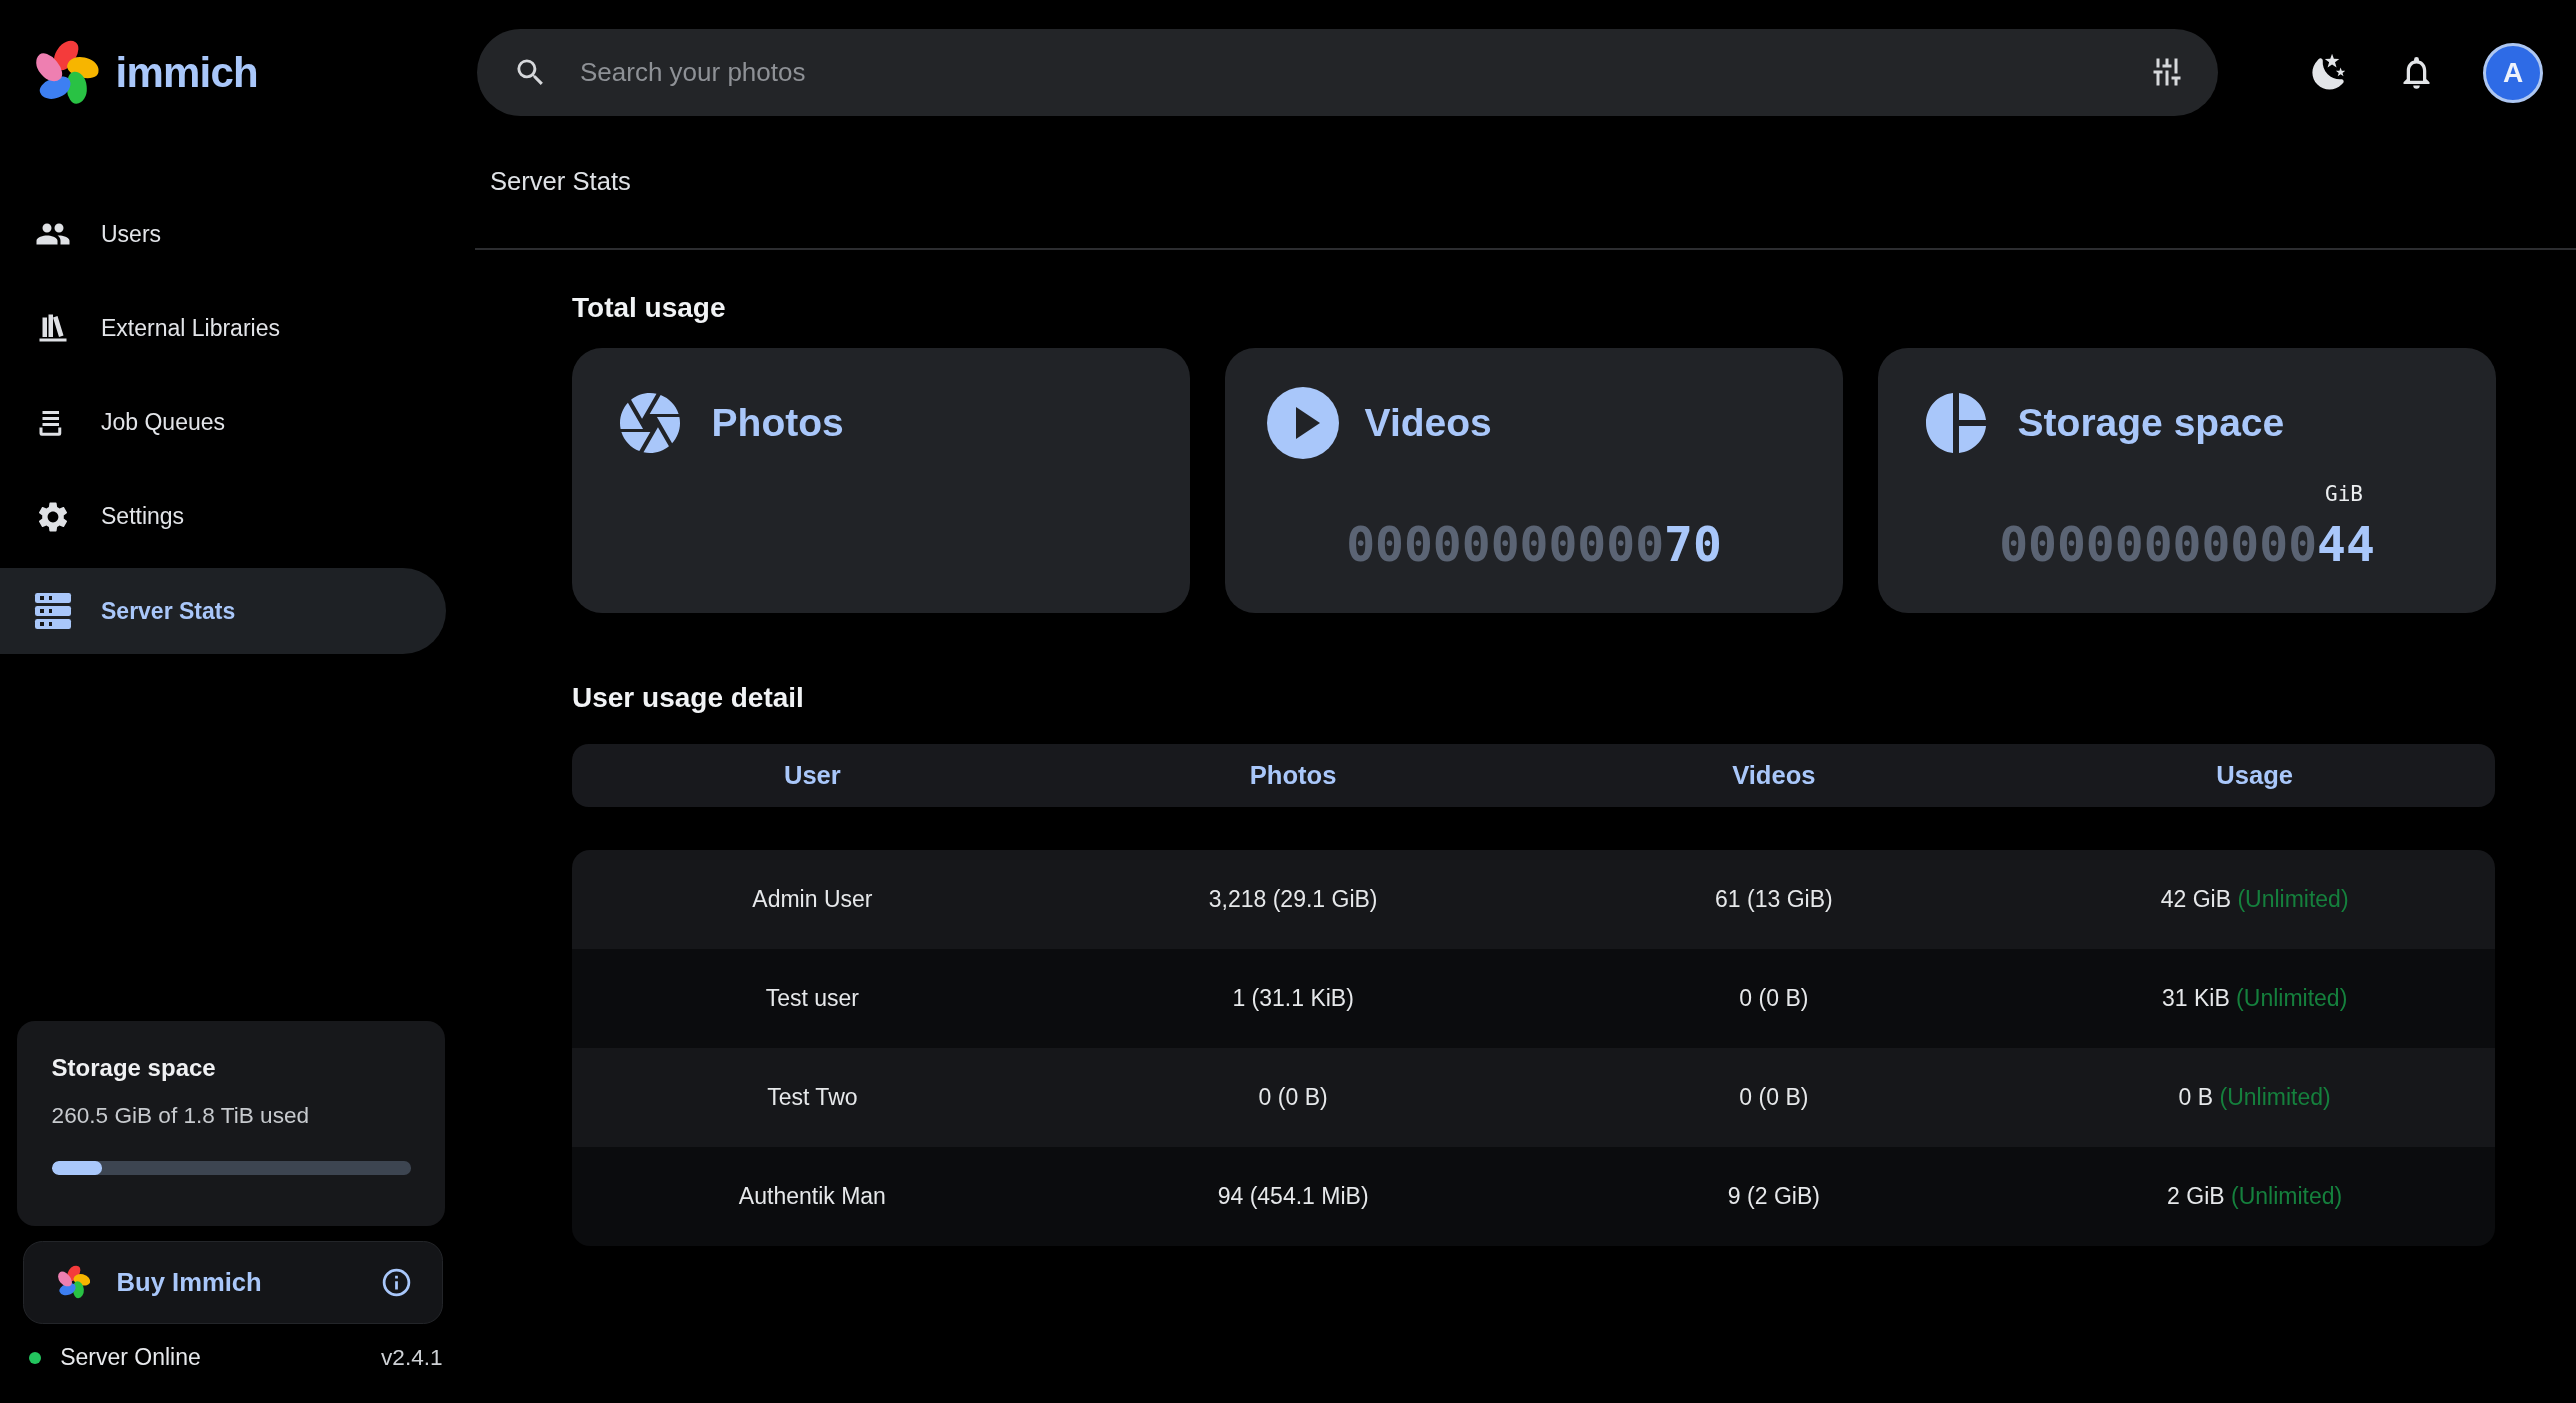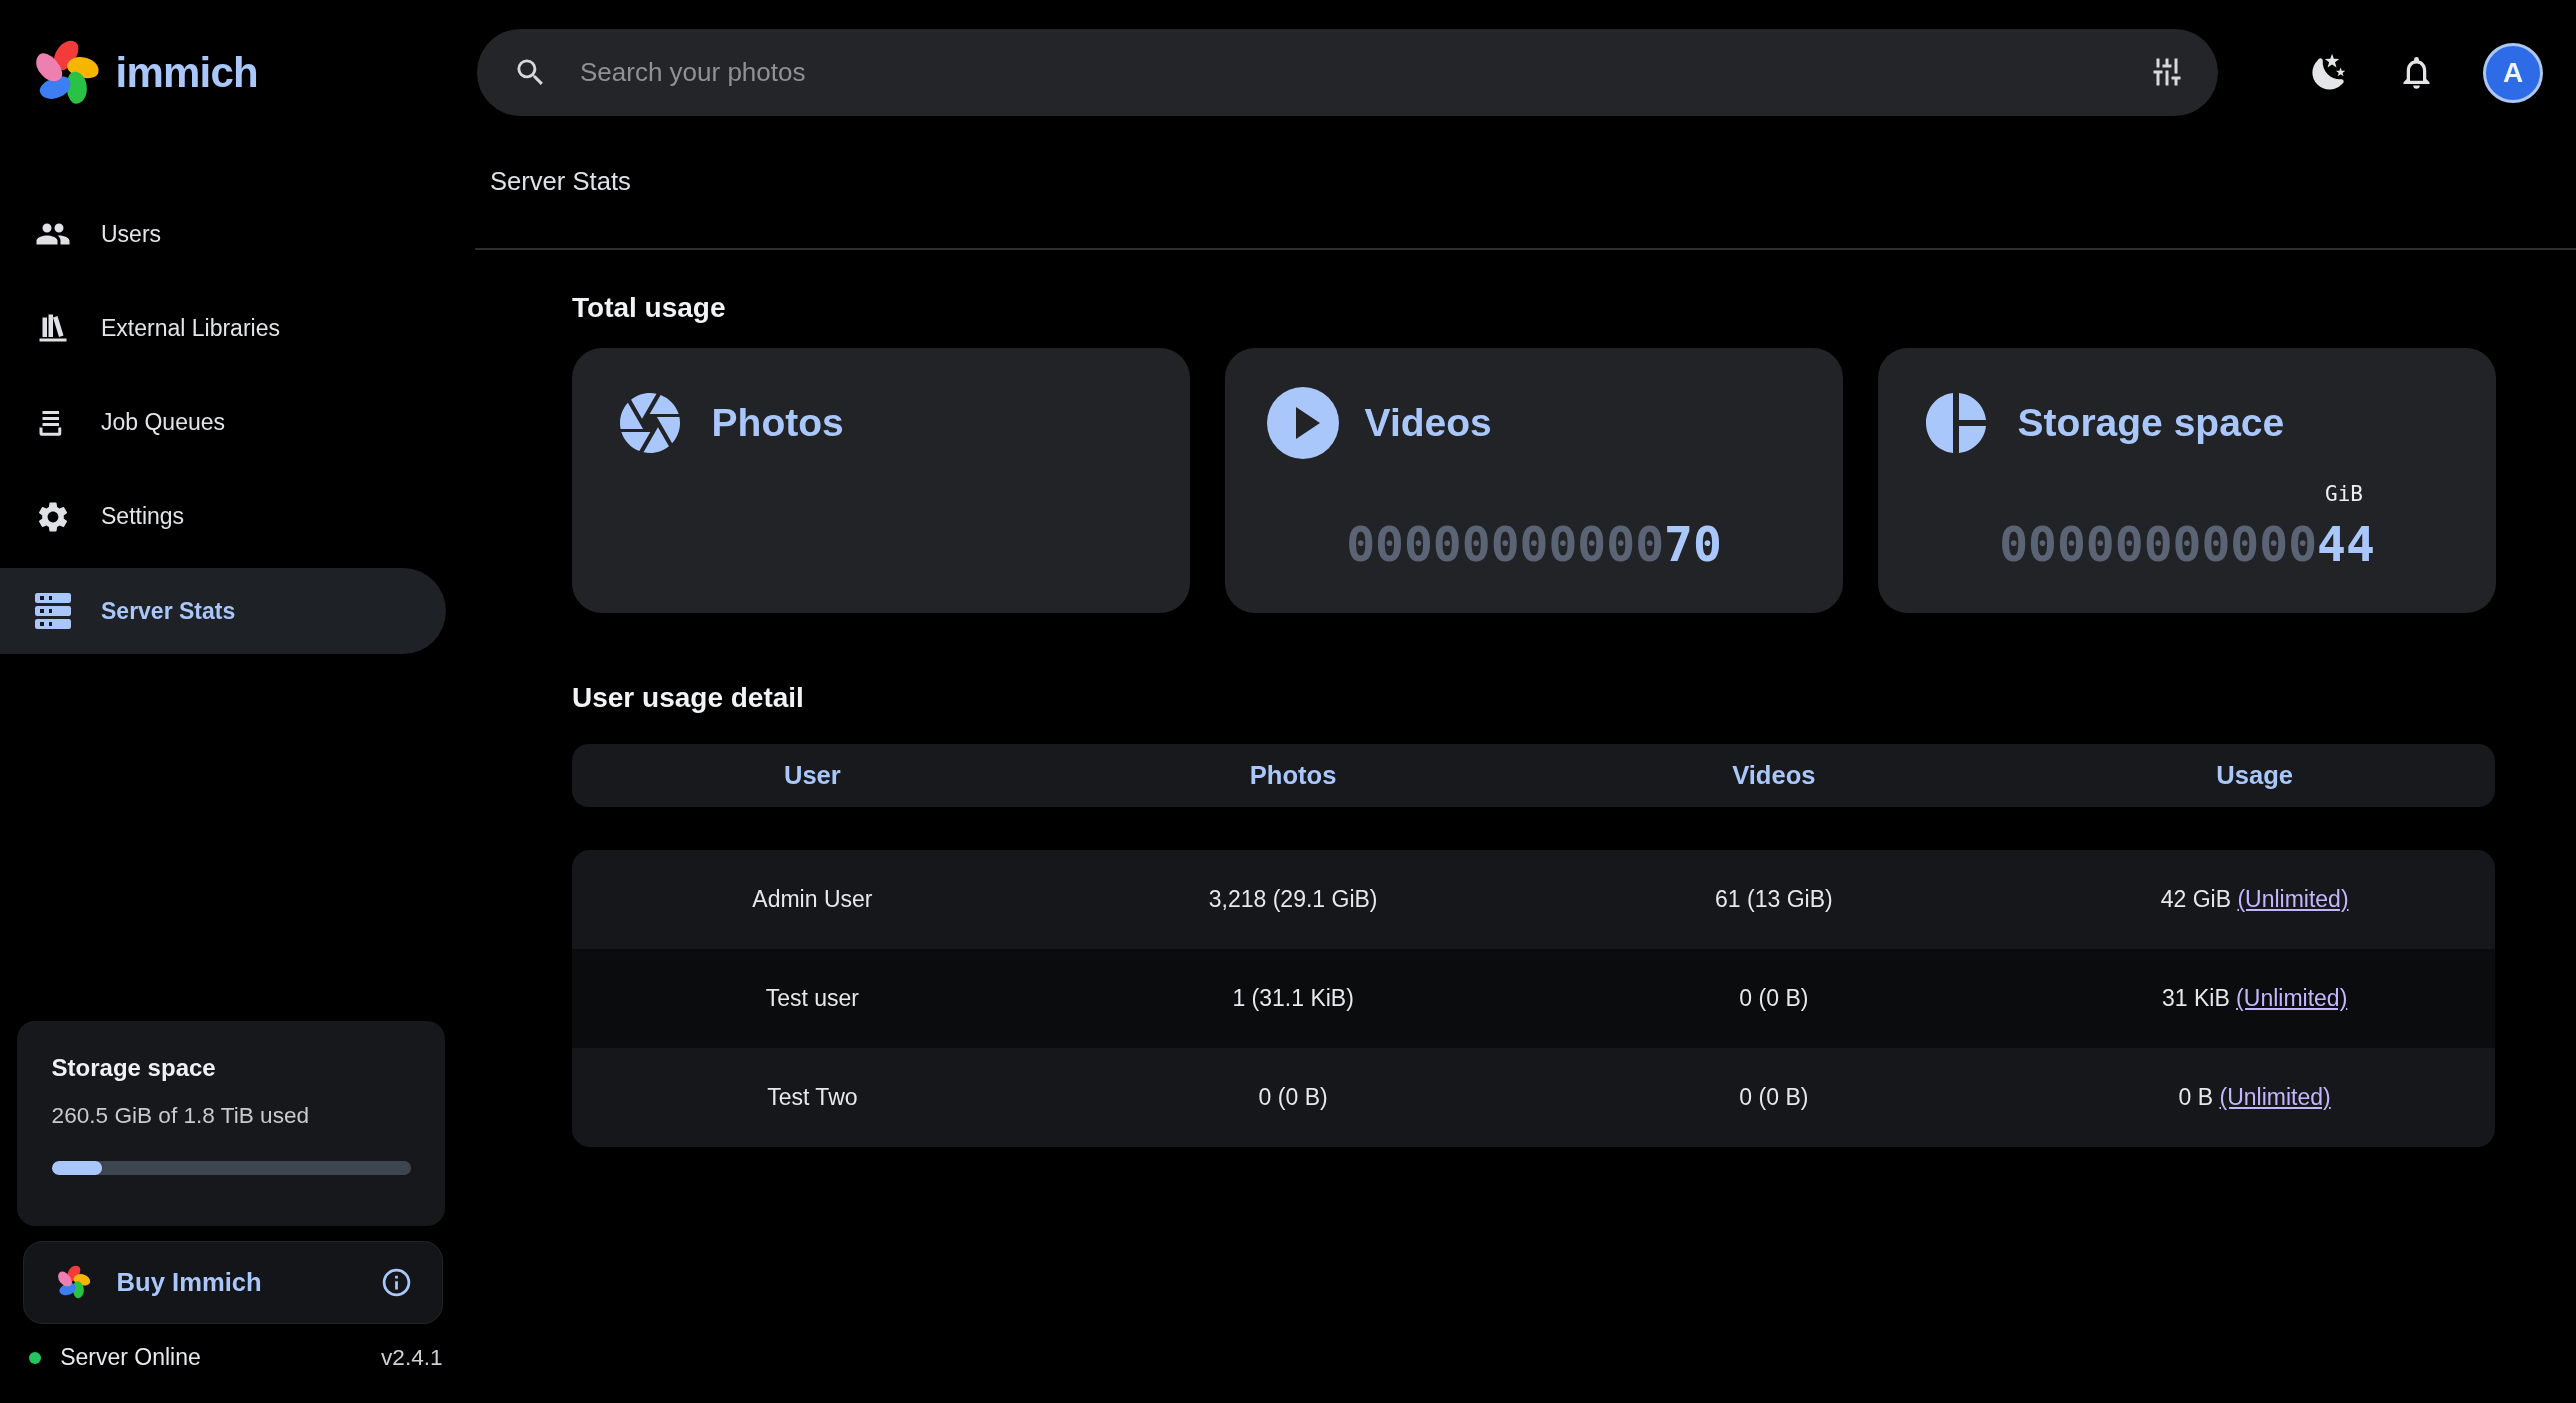--- a/index.html
+++ b/index.html
@@ -91,21 +91,21 @@
     border-width:16px 0 16px 24px;border-color:transparent transparent transparent #212327;}
 
   .table-head{position:absolute;left:120px;top:631px;width:1923px;height:63px;background:#18191d;
     border-radius:16.6px;display:flex;align-items:center;}
   .th{flex:1;text-align:center;font-size:25.6px;font-weight:700;color:#a9c7fa;}
   .rows{position:absolute;left:120px;top:737px;width:1923px;border-radius:18px;overflow:hidden;}
   .row{height:99px;display:flex;align-items:center;}
   .row:nth-child(odd){background:#16171a;}
   .row:nth-child(even){background:#0b0c0e;}
   .td{flex:1;text-align:center;font-size:23px;color:#e6e8ea;}
-  .quota{color:#c4b5fd;text-decoration:underline;}
+  .quota{color:#15803d;}
 </style>
 </head>
 <body>
 
 <div class="topbar">
   <div class="brand">
     <div class="flower">
       <div class="petal" style="--a:-90deg;background:#f43b3b"></div>
       <div class="petal" style="--a:-18deg;background:#f7b500"></div>
       <div class="petal" style="--a:54deg;background:#29c244"></div>
@@ -289,15 +289,21 @@
       <div class="td">1 (31.1 KiB)</div>
       <div class="td">0 (0 B)</div>
       <div class="td"><span>31 KiB</span> <span class="quota">(Unlimited)</span></div>
     </div>
     <div class="row">
       <div class="td">Test Two</div>
       <div class="td">0 (0 B)</div>
       <div class="td">0 (0 B)</div>
       <div class="td"><span>0 B</span> <span class="quota">(Unlimited)</span></div>
     </div>
+    <div class="row">
+      <div class="td">Authentik Man</div>
+      <div class="td">94 (454.1 MiB)</div>
+      <div class="td">9 (2 GiB)</div>
+      <div class="td"><span>2 GiB</span> <span class="quota">(Unlimited)</span></div>
+    </div>
   </div>
 </div>
 
 
 </body></html>

